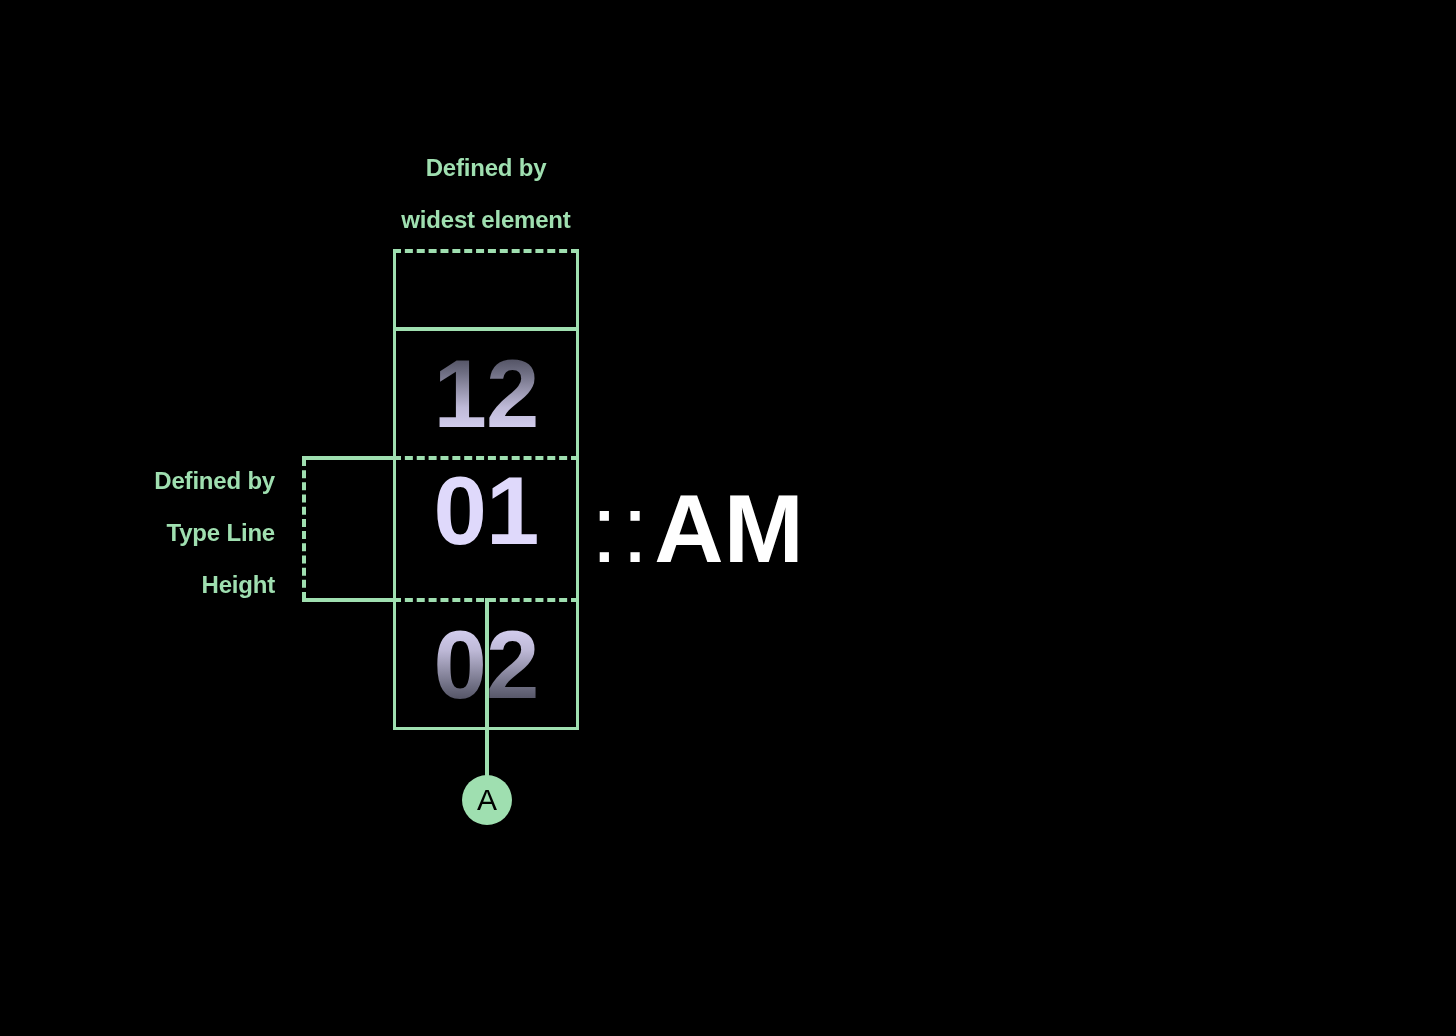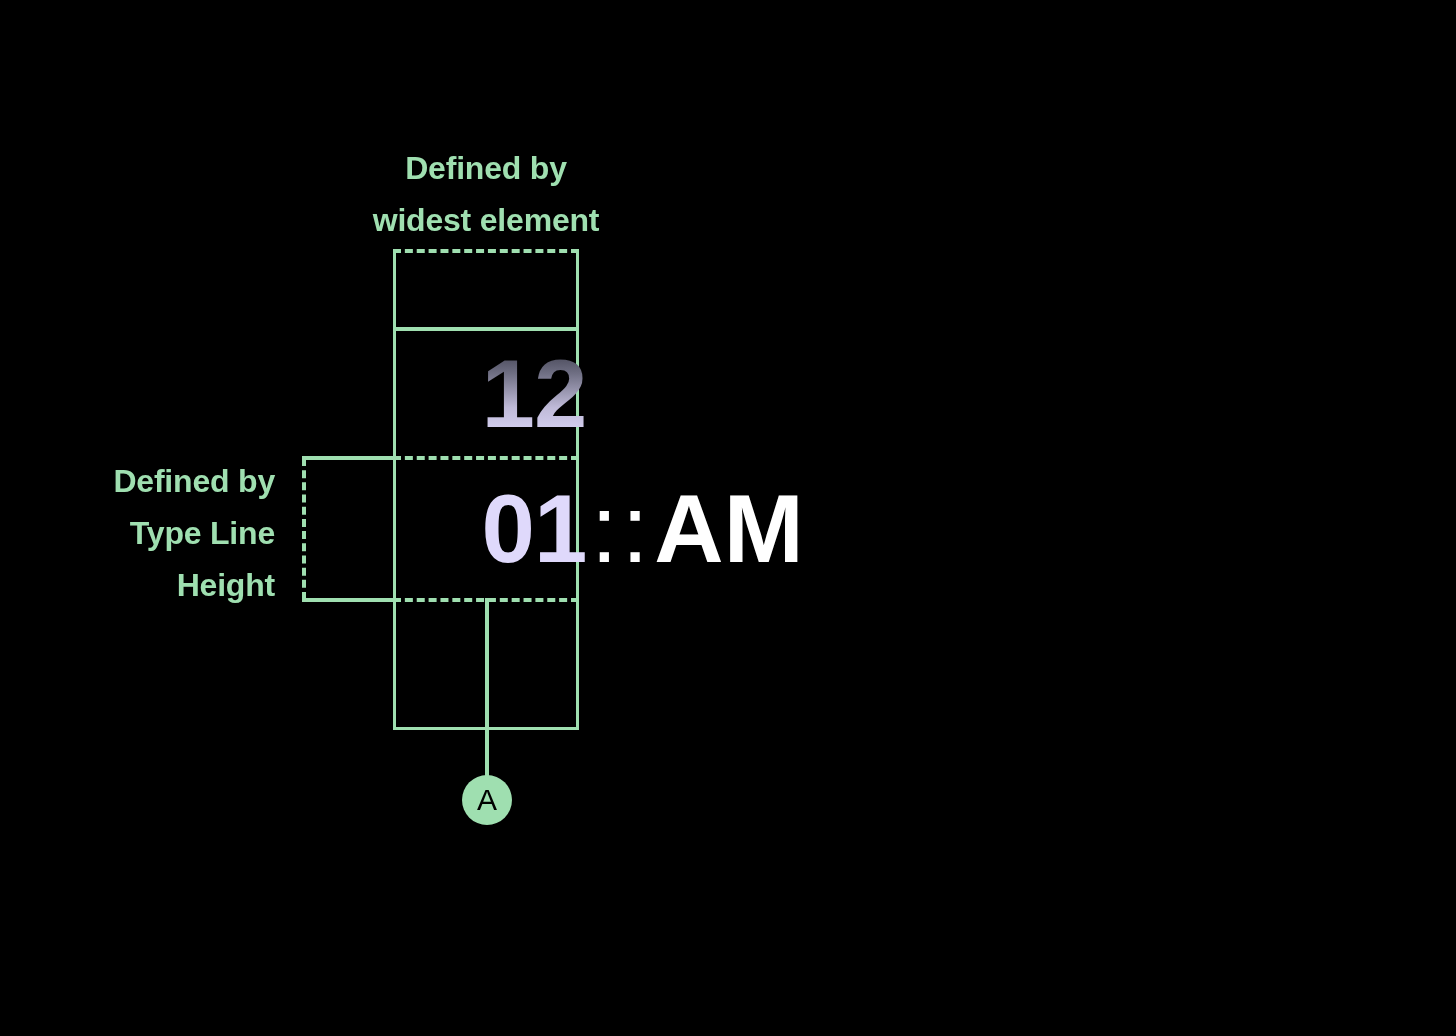--- a/index.html
+++ b/index.html
@@ -22,21 +22,21 @@
     width: 1456px;
     height: 1036px;
   }
 
   
   .anno {
     position: absolute;
     color: #9FDFB0;
     font-family: "Liberation Sans", sans-serif;
     font-weight: 700;
-    font-size: 32px;
+    font-size: 24px;
     line-height: 52px;
     letter-spacing: -0.2px;
     white-space: pre-line;
   }
   #anno-top {
     left: 206px;
     top: 142px;
     width: 560px;
     text-align: center;
   }
@@ -134,28 +134,27 @@
     left: 393px;
     width: 186px;
     display: flex;
     align-items: center;
     justify-content: center;
     font-family: "Liberation Sans", sans-serif;
     font-weight: 700;
     font-size: 96px;
     line-height: 1;
     letter-spacing: -1px;
-    padding-left: 48px;
   }
   #cell-prev {
     top: 329px;
     height: 129px;
   }
   #cell-current {
-    top: 458px;
+    top: 440px;
     height: 142px;
     justify-content: center;
   }
   #cell-next {
     top: 600px;
     height: 130px;
   }
 
   .grad-down {
     background-image: linear-gradient(to bottom, #3B3B4A 0%, #6E6E82 28%, #BFBAD8 64%, #DFD9FB 100%);
@@ -219,20 +218,23 @@
   <div class="dash-h" id="dash-mid-2"></div>
 
   <div class="wheel-cell" id="cell-prev">
     <span class="grad-down">12</span>
   </div>
 
   <div class="wheel-cell" id="cell-current">
     <span class="solid-lav">01</span>
   </div>
 
+  <div class="wheel-cell" id="cell-next">
+    <span class="grad-up">02</span>
+  </div>
 
   <div id="callout-line"></div>
   <div id="callout-badge">A</div>
 
   <div id="time-rest">
     <span class="sep">:</span>
     <span class="sep">:</span>
     <span class="meridiem">AM</span>
   </div>
 

